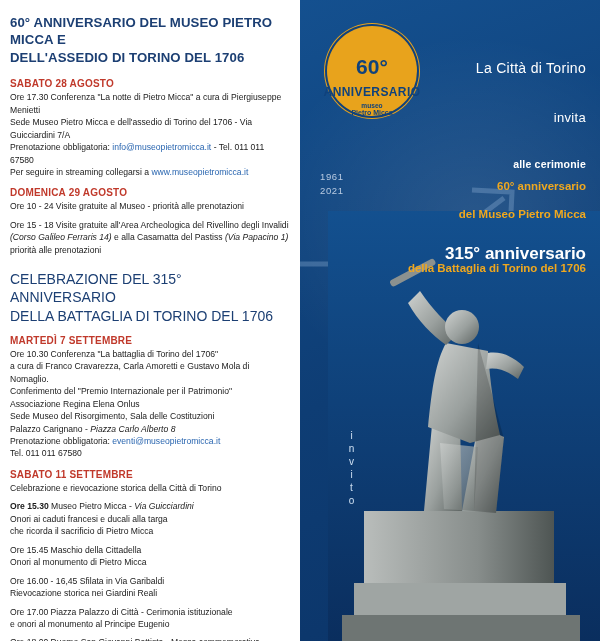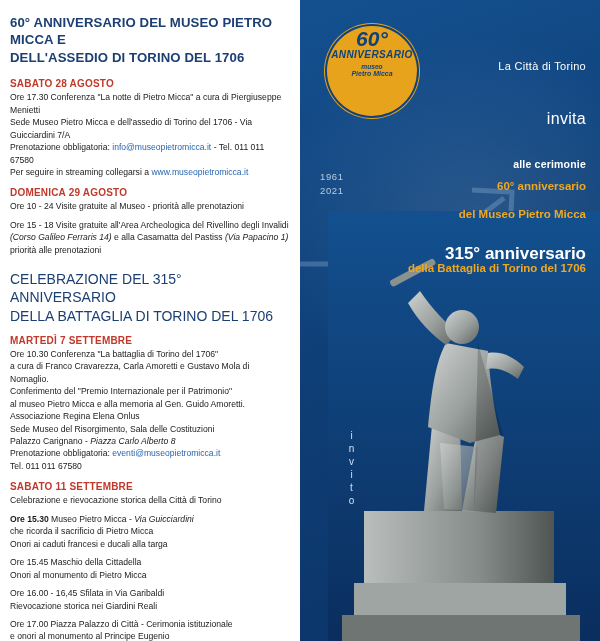--- a/index.html
+++ b/index.html
@@ -99,33 +99,32 @@
   .badge {
     position: absolute;
     left: 27px; top: 26px;
     width: 90px; height: 90px;
     border-radius: 50%;
     background: #e8a31c;
     box-shadow: 0 0 0 2px #10427c, 0 0 0 3px #e8a31c;
     display: flex;
     flex-direction: column;
     align-items: center;
-    justify-content: flex-start;
+    justify-content: flex-end;
     text-align: center;
     color: #10427c;
-    font-style: italic;
   }
   .badge .b1 { font-size: 21px; font-weight: bold; line-height: 1; margin-top: 2px; }
-  .badge .b2 { font-size: 10px; font-weight: bold; letter-spacing: 0.4px; margin-top: 0; }
+  .badge .b2 { font-size: 12px; font-weight: bold; letter-spacing: 0.4px; margin-top: 8px; }
   .badge .b3 { font-size: 6.6px; font-weight: bold; margin-top: 3px; }
   .badge .b4 { font-size: 7px; font-weight: bold; }
 
   .rtext { position: absolute; right: 14px; text-align: right; color: #ffffff; }
-  .t-city  { top: 60px;  font-size: 11px; letter-spacing: 0.3px; }
-  .t-invita{ top: 110px; font-size: 16px; letter-spacing: 0.3px; }
+  .t-city  { top: 60px;  font-size: 14px; letter-spacing: 0.3px; }
+  .t-invita{ top: 110px; font-size: 13px; letter-spacing: 0.3px; }
   .t-cer   { top: 158px; font-size: 10.5px; font-weight: bold; letter-spacing: 0.2px; }
   .t-60    { top: 180px; font-size: 11.5px; font-weight: bold; color: #f0a81e; }
   .t-mus   { top: 208px; font-size: 11.5px; font-weight: bold; color: #f0a81e; }
   .t-315   { top: 244px; font-size: 17px; font-weight: bold; color: #ffffff; }
   .t-batt  { top: 262px; font-size: 11.5px; font-weight: bold; color: #f0a81e; }
 
   .years {
     position: absolute;
     left: 20px; top: 170px;
     color: #b9cbe2;
@@ -170,32 +169,31 @@
 
     <div class="big-head">
       <div>CELEBRAZIONE DEL 315° ANNIVERSARIO</div>
       <div>DELLA BATTAGLIA DI TORINO DEL 1706</div>
     </div>
 
     <div class="section-head">MARTEDÌ 7 SETTEMBRE</div>
     <p class="line">Ore 10.30  Conferenza "La battaglia di Torino del 1706"</p>
     <p class="line">a cura di Franco Cravarezza, Carla Amoretti e Gustavo Mola di Nomaglio.</p>
     <p class="line">Conferimento del "Premio Internazionale per il Patrimonio"</p>
-    <p class="line">al museo Pietro Micca e alla memoria al Gen. Guido Amoretti.</p>
     <p class="line">Associazione Regina Elena Onlus</p>
     <p class="line">Sede Museo del Risorgimento, Sala delle Costituzioni</p>
     <p class="line">Palazzo Carignano - <i>Piazza Carlo Alberto 8</i></p>
     <p class="line">Prenotazione obbligatoria: <a class="link" href="#">eventi@museopietromicca.it</a></p>
     <p class="line">Tel. 011 011 67580</p>
 
     <div class="section-head">SABATO 11 SETTEMBRE</div>
     <p class="line">Celebrazione e rievocazione storica della Città di Torino</p>
     <p class="line gap"><b>Ore 15.30</b>  Museo Pietro Micca - <i>Via Guicciardini</i></p>
+    <p class="line">Onori ai caduti francesi e ducali alla targa</p>
     <p class="line">che ricorda il sacrificio di Pietro Micca</p>
-    <p class="line">Onori ai caduti francesi e ducali alla targa</p>
     <p class="line gap">Ore 15.45  Maschio della Cittadella</p>
     <p class="line">Onori al monumento di Pietro Micca</p>
     <p class="line gap">Ore 16.00 - 16,45  Sfilata in Via Garibaldi</p>
     <p class="line">Rievocazione storica nei Giardini Reali</p>
     <p class="line gap">Ore 17.00  Piazza Palazzo di Città - Cerimonia istituzionale</p>
     <p class="line">e onori al monumento al Principe Eugenio</p>
     <p class="line gap">Ore 18.00  Duomo San Giovanni Battista - Messa commemorativa</p>
 
   </div>
 

